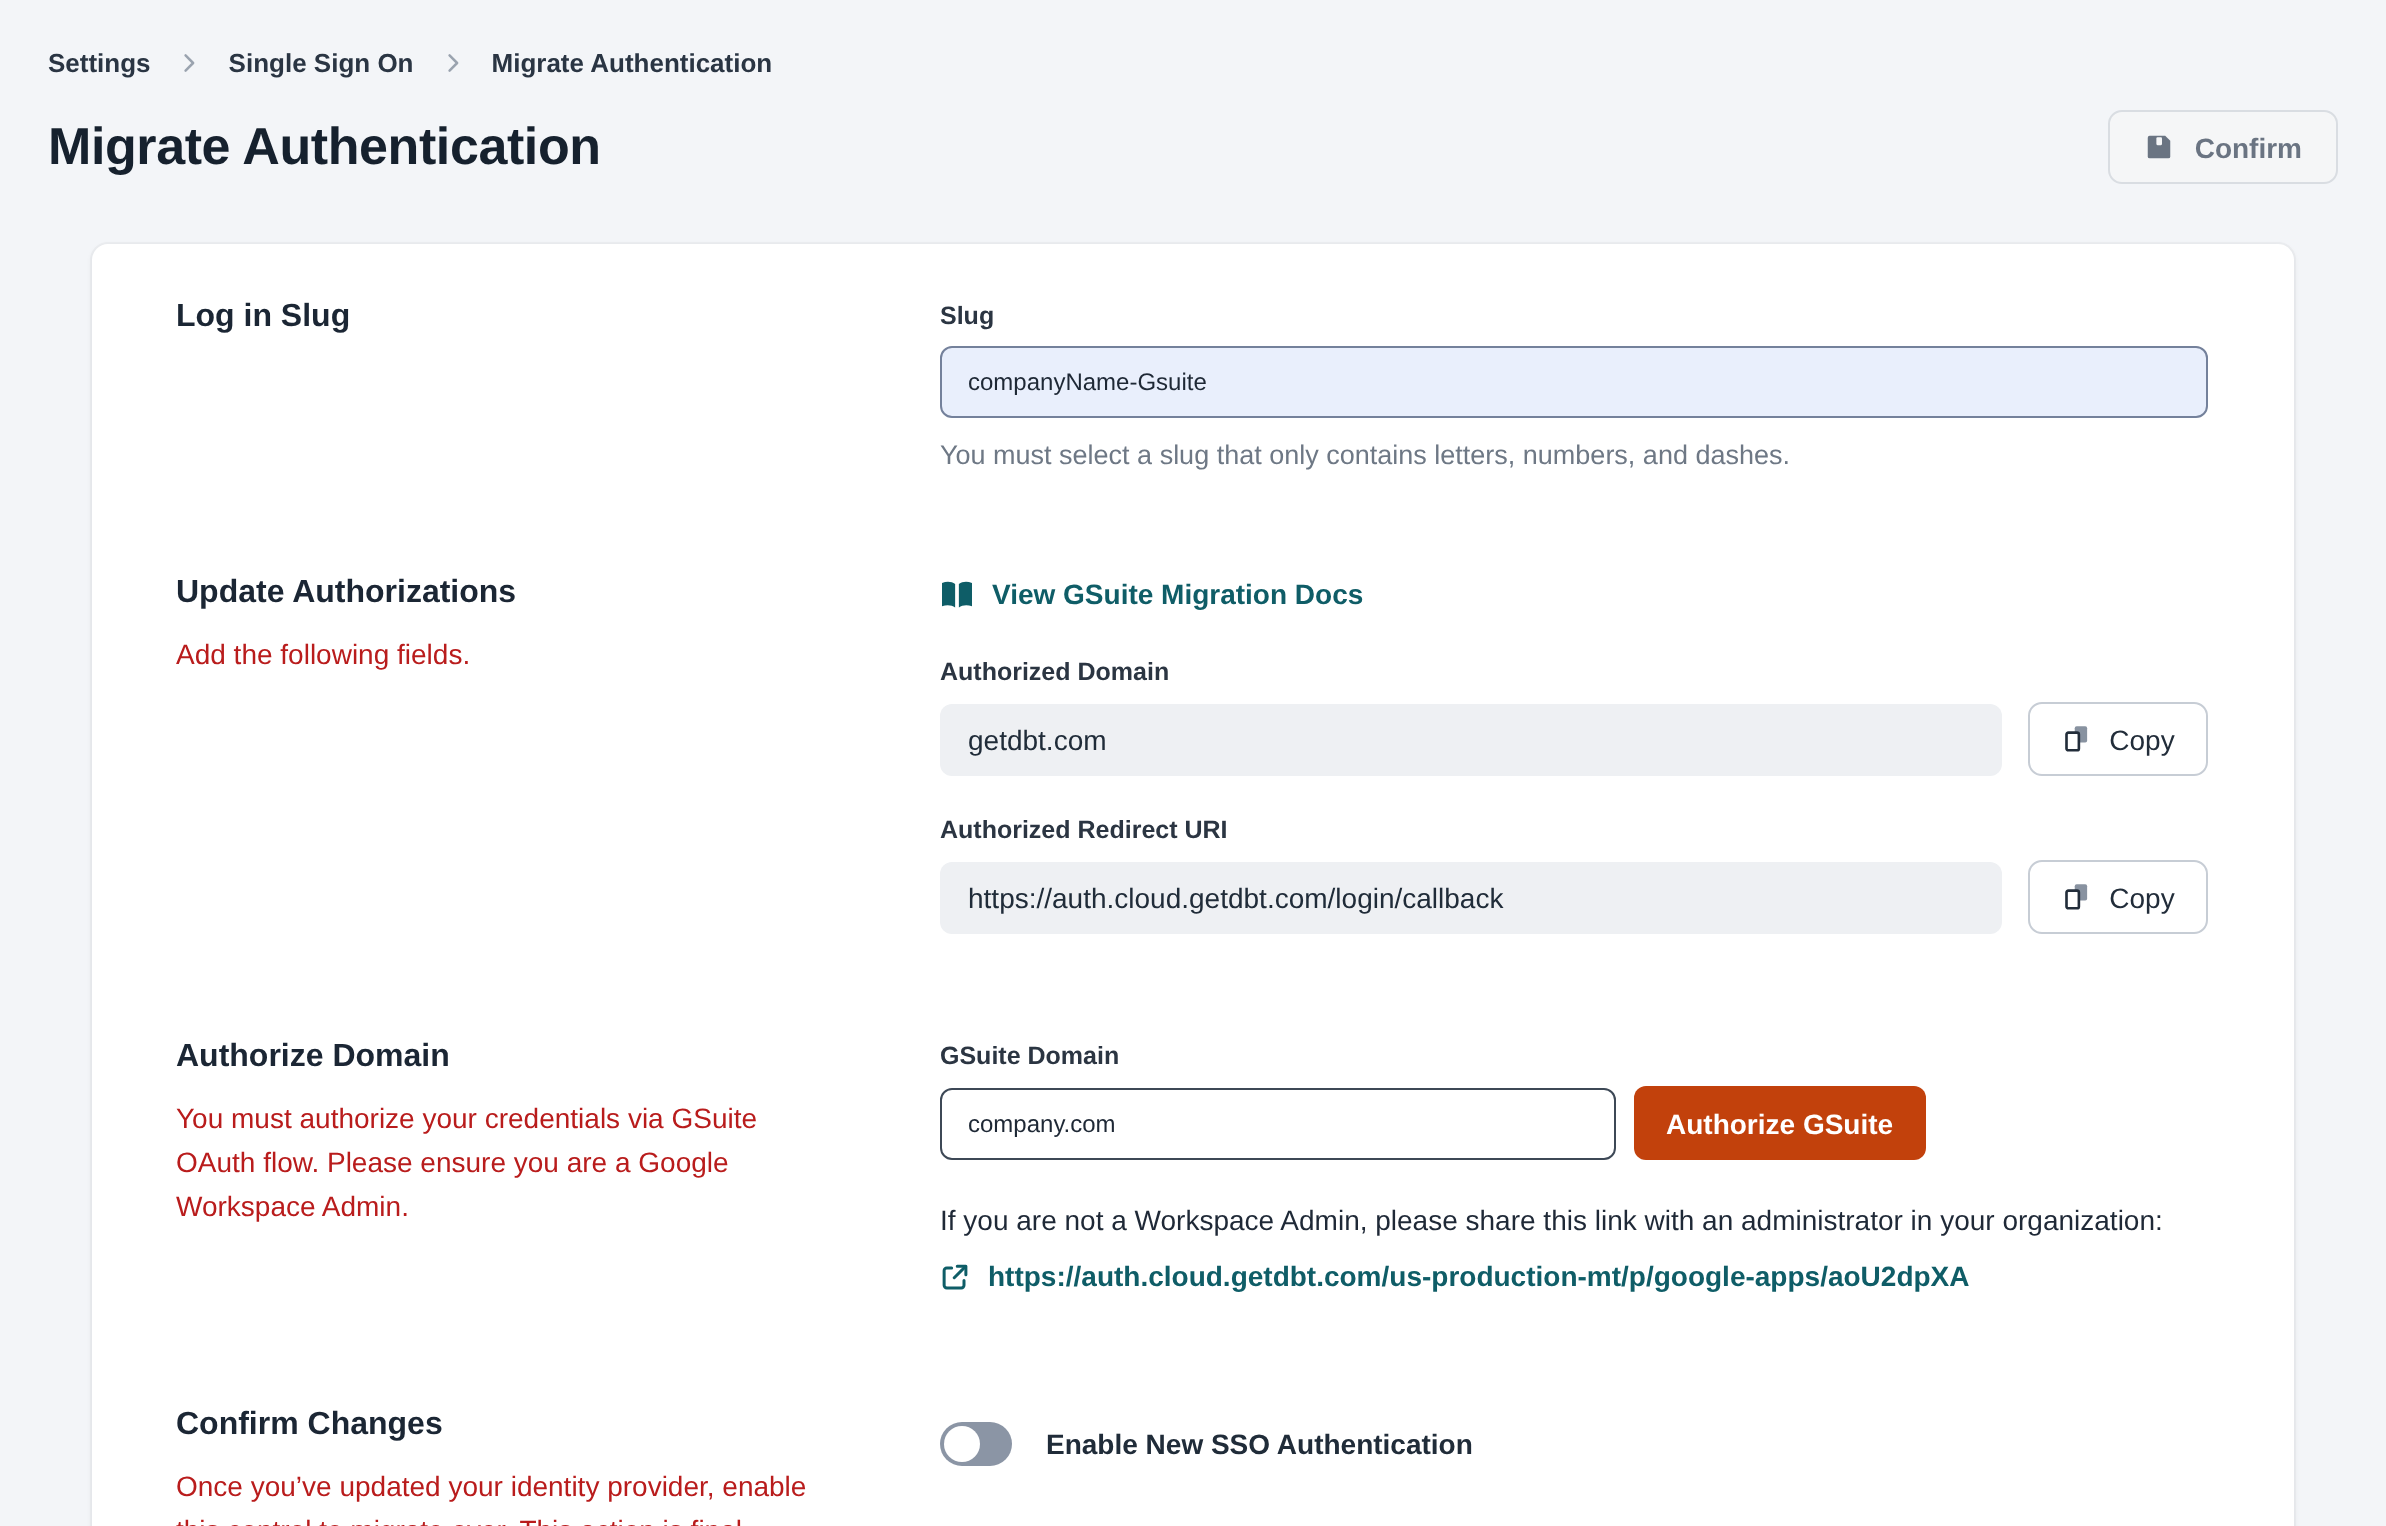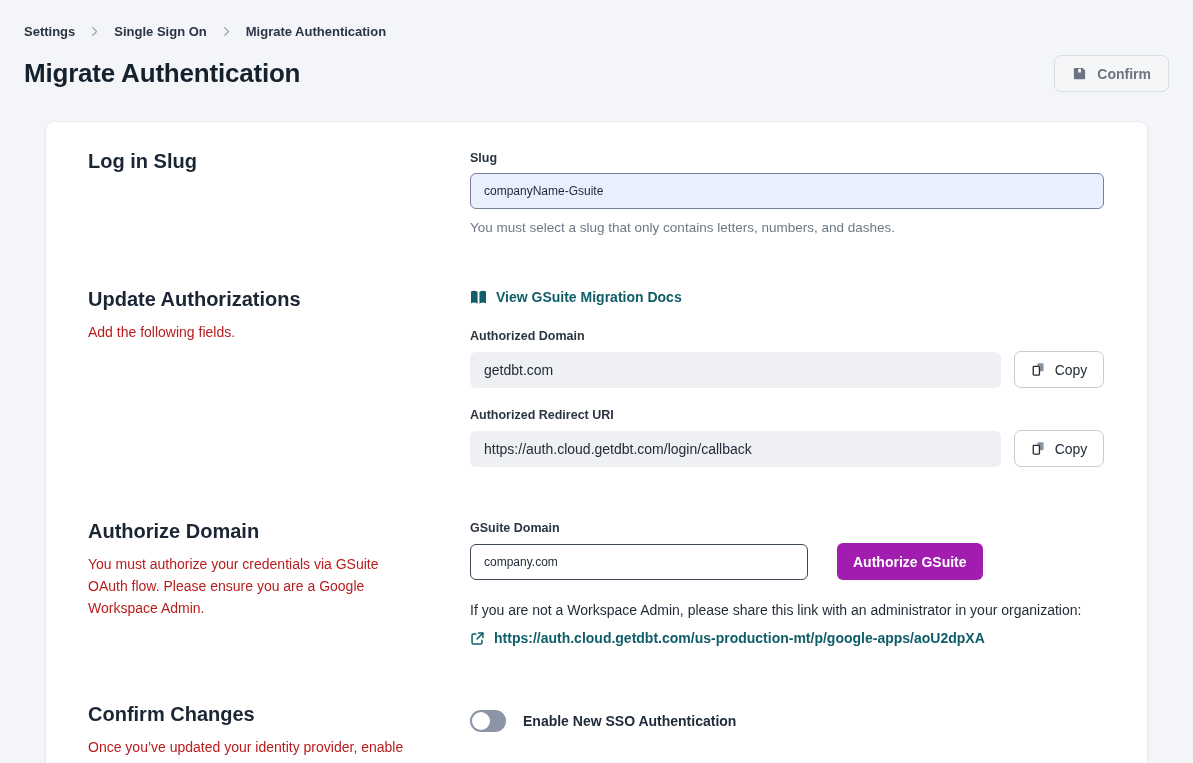--- a/index.html
+++ b/index.html
@@ -30,21 +30,21 @@
   .btn svg { flex: none; }
 
   
   .card { margin: 30px 22px 0 22px; background: #fff; border-radius: 8px;
           box-shadow: 0 1px 3px rgba(22,33,46,0.07), 0 0 0 1px rgba(22,33,46,0.03);
           padding: 27px 43px 44px 42px; }
 
   .section { display: flex; align-items: flex-start; }
   .section + .section { margin-top: 52px; }
   .sec-left { width: 382px; flex: none; padding-right: 48px; }
-  .sec-title { font-size: 20px; font-weight: 700; color: #1b2634; margin: 0; line-height: 1.25; }
+  .sec-title { font-size: 16px; font-weight: 700; color: #1b2634; margin: 0; line-height: 1.25; }
   .sec-desc { font-size: 14px; color: #b91c1c; margin: 9px 0 0 0; line-height: 1.58; max-width: 334px; }
   .sec-right { flex: 1; min-width: 0; padding-top: 2px; }
 
   .field-label { font-size: 12.5px; font-weight: 700; color: #2b3542; margin-bottom: 8px; }
   .text-input { width: 100%; height: 36px; border-radius: 6px; padding: 0 13px;
                 font-family: "Liberation Sans", sans-serif; font-size: 12px; color: #1e2835; outline: none; }
   .slug-input { background: #e9effc; border: 1px solid #74819b; }
   .helper-text { margin-top: 11px; font-size: 13.5px; color: #6e7885; }
 
   .docs-link { display: inline-flex; align-items: center; gap: 9px; color: #0f5d67;
@@ -53,23 +53,23 @@
   .ro-row { display: flex; align-items: center; gap: 13px; }
   .ro-row + .field-label, .ro-block + .ro-block { margin-top: 20px; }
   .ro-field { flex: 1; height: 36px; background: #eef0f3; border-radius: 6px; padding: 12px 14px;
               font-size: 14px; color: #202c39; display: flex; align-items: center; }
   .btn-copy { display: inline-flex; align-items: center; justify-content: center; gap: 9px;
               width: 90px; height: 37px; background: #fff; border: 1px solid #c7cdd5;
               border-radius: 7px; font-size: 14px; font-weight: 400; color: #222d3a; cursor: pointer; flex: none; }
 
   .gsuite-row { display: flex; align-items: center; gap: 9px; }
   .gsuite-input { width: 338px; background: #fff; border: 1px solid #3d4856; }
-  .btn-authorize { height: 37px; padding: 0 16px; background: #a21caf; color: #fff;
+  .btn-authorize { height: 37px; padding: 0 16px; background: #c2410c; color: #fff;
                    border: none; border-radius: 6px; font-size: 14px; font-weight: 700;
-                   font-family: "Liberation Sans", sans-serif; cursor: pointer; margin-left: 20px; }
+                   font-family: "Liberation Sans", sans-serif; cursor: pointer; }
 
   .share-text { margin-top: 20px; font-size: 14px; color: #1f2937; line-height: 1.5; }
   .share-link { margin-top: 9px; display: inline-flex; align-items: center; gap: 9px;
                 color: #0f5d67; font-size: 14px; font-weight: 700; cursor: pointer; }
 
   .toggle-row { display: flex; align-items: center; gap: 17px; padding-top: 6px; }
   .toggle { width: 36px; height: 22px; border-radius: 11px; background: #8b95a5;
             position: relative; cursor: pointer; flex: none; }
   .toggle-knob { width: 18px; height: 18px; border-radius: 50%; background: #fff;
                  position: absolute; top: 2px; left: 2px; }

